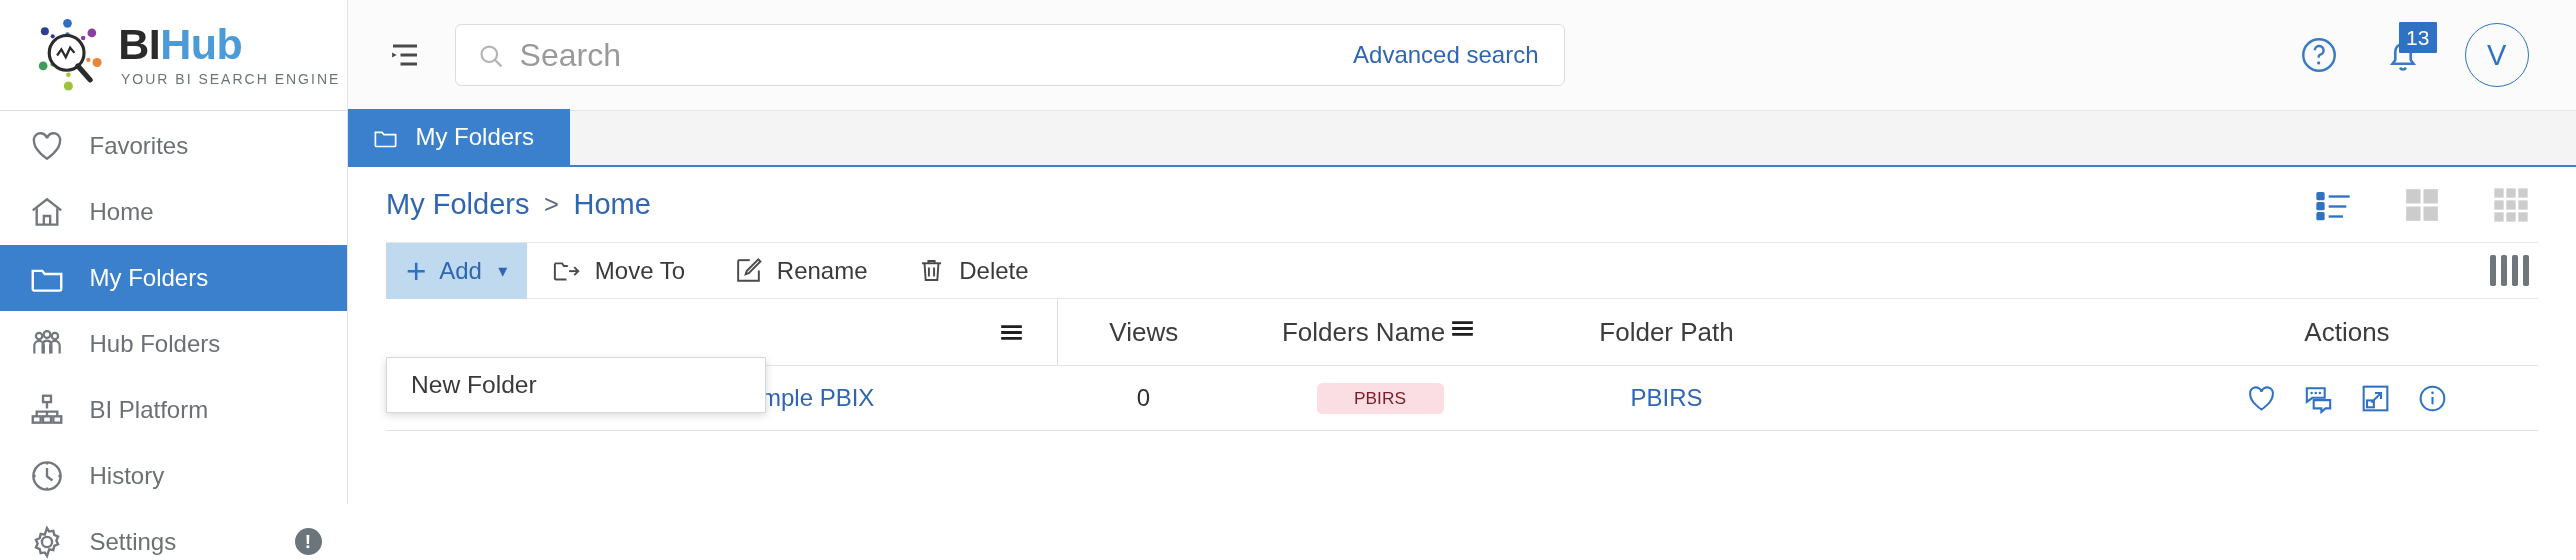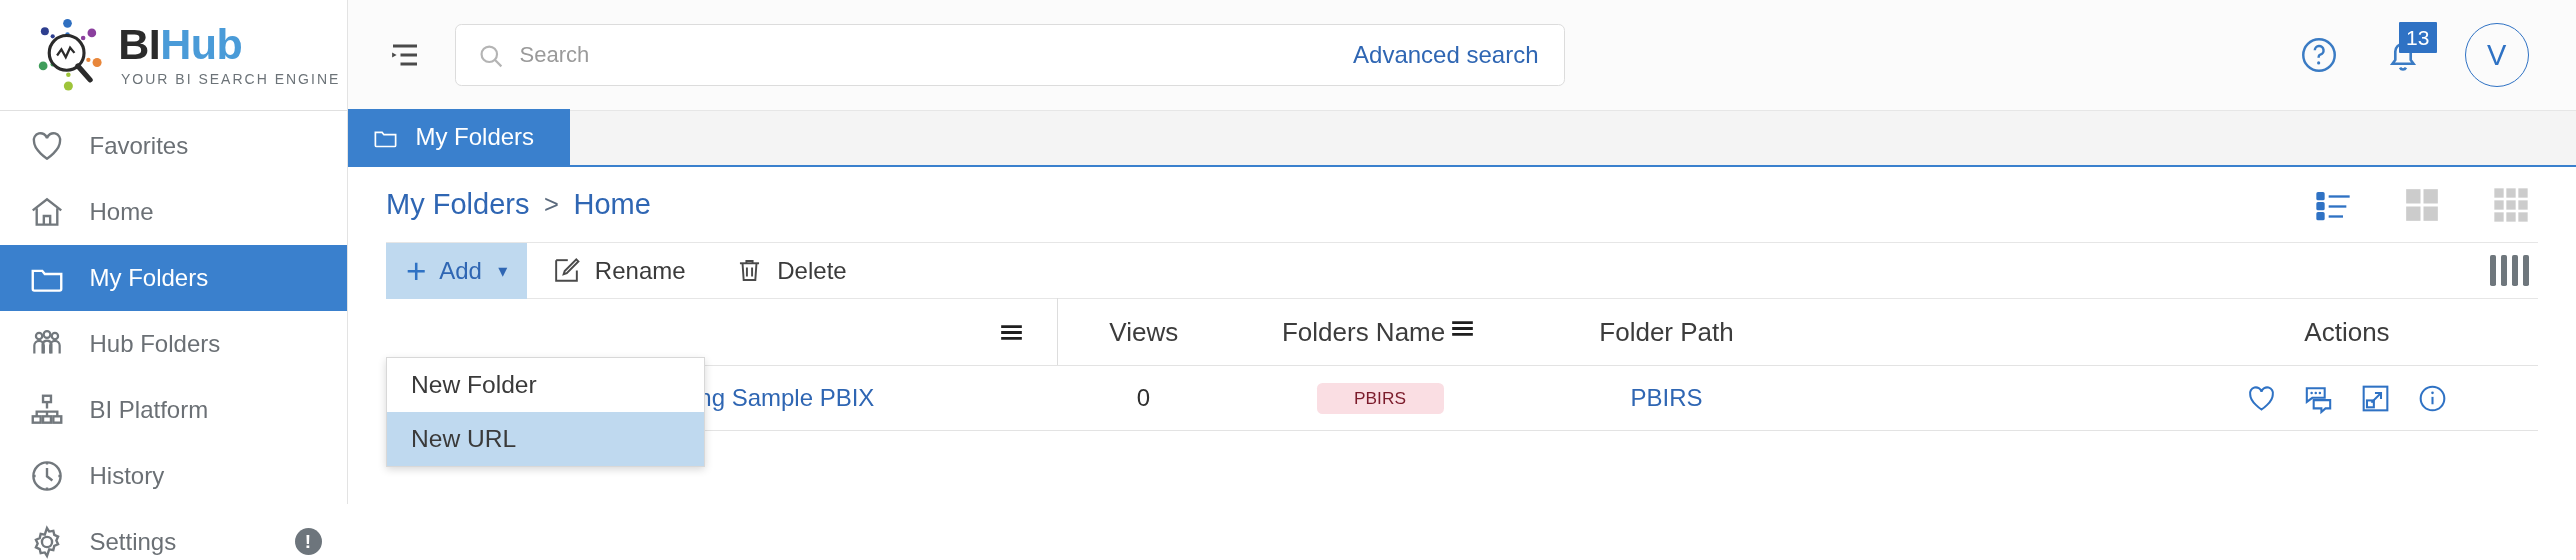--- a/index.html
+++ b/index.html
@@ -59,21 +59,21 @@
     display: flex; align-items: center; padding: 0 40px 0 33px; flex: 0 0 111px;
   }
   .hamburger { width: 47px; height: 47px; display: flex; align-items: center; justify-content: center; cursor: pointer; }
   .search-box {
     flex: 1; max-width: 1110px; height: 62px; margin-left: 27px;
     border: 0.9px solid #dcdcdc; border-radius: 6.4px; background: #fff;
     display: flex; align-items: center; padding: 0 25.5px 0 20px;
   }
   .search-ico { width: 29px; height: 29px; flex: 0 0 29px; }
   .search-input {
-    flex: 1; border: none; outline: none; font-size: 22px; color: #2f2f2f;
+    flex: 1; border: none; outline: none; font-size: 32px; color: #2f2f2f;
     font-family: "Liberation Sans", sans-serif; margin-left: 14.6px; background: transparent;
   }
   .search-input::placeholder { color: #9a9a9a; }
   .adv-search { color: #2f66b3; font-size: 24px; white-space: nowrap; cursor: pointer; }
   .topbar-right { margin-left: auto; display: flex; align-items: center; gap: 40px; padding-right: 7.3px; }
   .icon-btn { width: 44px; height: 44px; display: flex; align-items: center; justify-content: center; cursor: pointer; position: relative; }
   .bell-badge {
     position: absolute; top: -11px; left: 18px; min-width: 38px; height: 31px;
     background: #2f72c4; color: #fff; border-radius: 1px; font-size: 21px;
     display: flex; align-items: center; justify-content: center; padding: 0 6.4px; line-height: 1;
@@ -109,21 +109,21 @@
     padding: 0 24px; font-size: 24px; color: #3a3a3a; cursor: pointer;
   }
   .tb-btn.add { background: #bfd9ef; color: #2f66b3; padding: 0 20px; }
   .tb-btn .plus { color: #2f72c4; font-size: 35px; line-height: 1; font-weight: 300; }
   .caret { font-size: 18px; color: #2f66b3; margin-left: 3.6px; }
   .tb-grip { margin-left: auto; display: flex; gap: 4.5px; padding-right: 9px; }
   .tb-grip i { width: 6.4px; height: 31px; background: #6f777d; border-radius: 1.8px; display: block; }
 
   
   .dropdown {
-    position: absolute; left: 38px; top: 190px; width: 319px;
+    position: absolute; left: 38px; top: 190px; width: 380px;
     background: #ffffff; border: 0.9px solid #d8d8d8;
     box-shadow: 0 2.7px 8.2px rgba(0,0,0,0.16); z-index: 60;
   }
   .dd-item { height: 54px; display: flex; align-items: center; padding-left: 24px; font-size: 24.6px; color: #3a3a3a; cursor: pointer; }
   .dd-item.hl { background: #bfd9ef; }
 
   
   .table { width: 100%; border-collapse: collapse; table-layout: fixed; }
   .table thead th {
     height: 67px; font-size: 26px; color: #3c3c3c; font-weight: 400;
@@ -346,20 +346,29 @@
               <rect x="16.4" y="16.4" width="5.6" height="5.6" fill="#cccccc"></rect>
           </svg>
         </div>
       </div>
 
       <div class="toolbar">
         <div class="tb-btn add">
           <span class="plus">+</span>
           <span>Add</span>
           <span class="caret">▾</span>
+        </div>
+        <div class="tb-btn">
+          <svg width="31" height="31" viewBox="0 0 24 24" fill="none" stroke="#4a4a4a" stroke-width="1.5">
+              <path d="M3 6.5h5.6l1.4 2H13"></path>
+              <path d="M3 6.5V18a1 1 0 0 0 1 1h8"></path>
+              <path d="M14 12.5h7"></path>
+              <path d="M18 9.4l3.1 3.1-3.1 3.1"></path>
+            </svg>
+          <span>Move To</span>
         </div>
         <div class="tb-btn">
           <svg width="31" height="31" viewBox="0 0 24 24" fill="none" stroke="#4a4a4a" stroke-width="1.5">
               <path d="M4 4h9"></path>
               <path d="M4 4v16h16v-8"></path>
               <path d="M19.6 3.4l1.6 1.6-9 9-2.4.8.8-2.4z"></path>
             </svg>
           <span>Rename</span>
         </div>
         <div class="tb-btn">
@@ -456,19 +465,18 @@
                     <circle cx="12" cy="7.9" r="0.95" fill="#2f72c4" stroke="none"></circle>
                   </svg>
               </div>
             </td>
           </tr>
         </tbody>
       </table>
 
       <div class="dropdown">
         <div class="dd-item">New Folder</div>
-        <div class="dd-item hl">New URL</div>
       </div>
 
     </div>
   </section>
 </div>
 
 
 </body></html>

